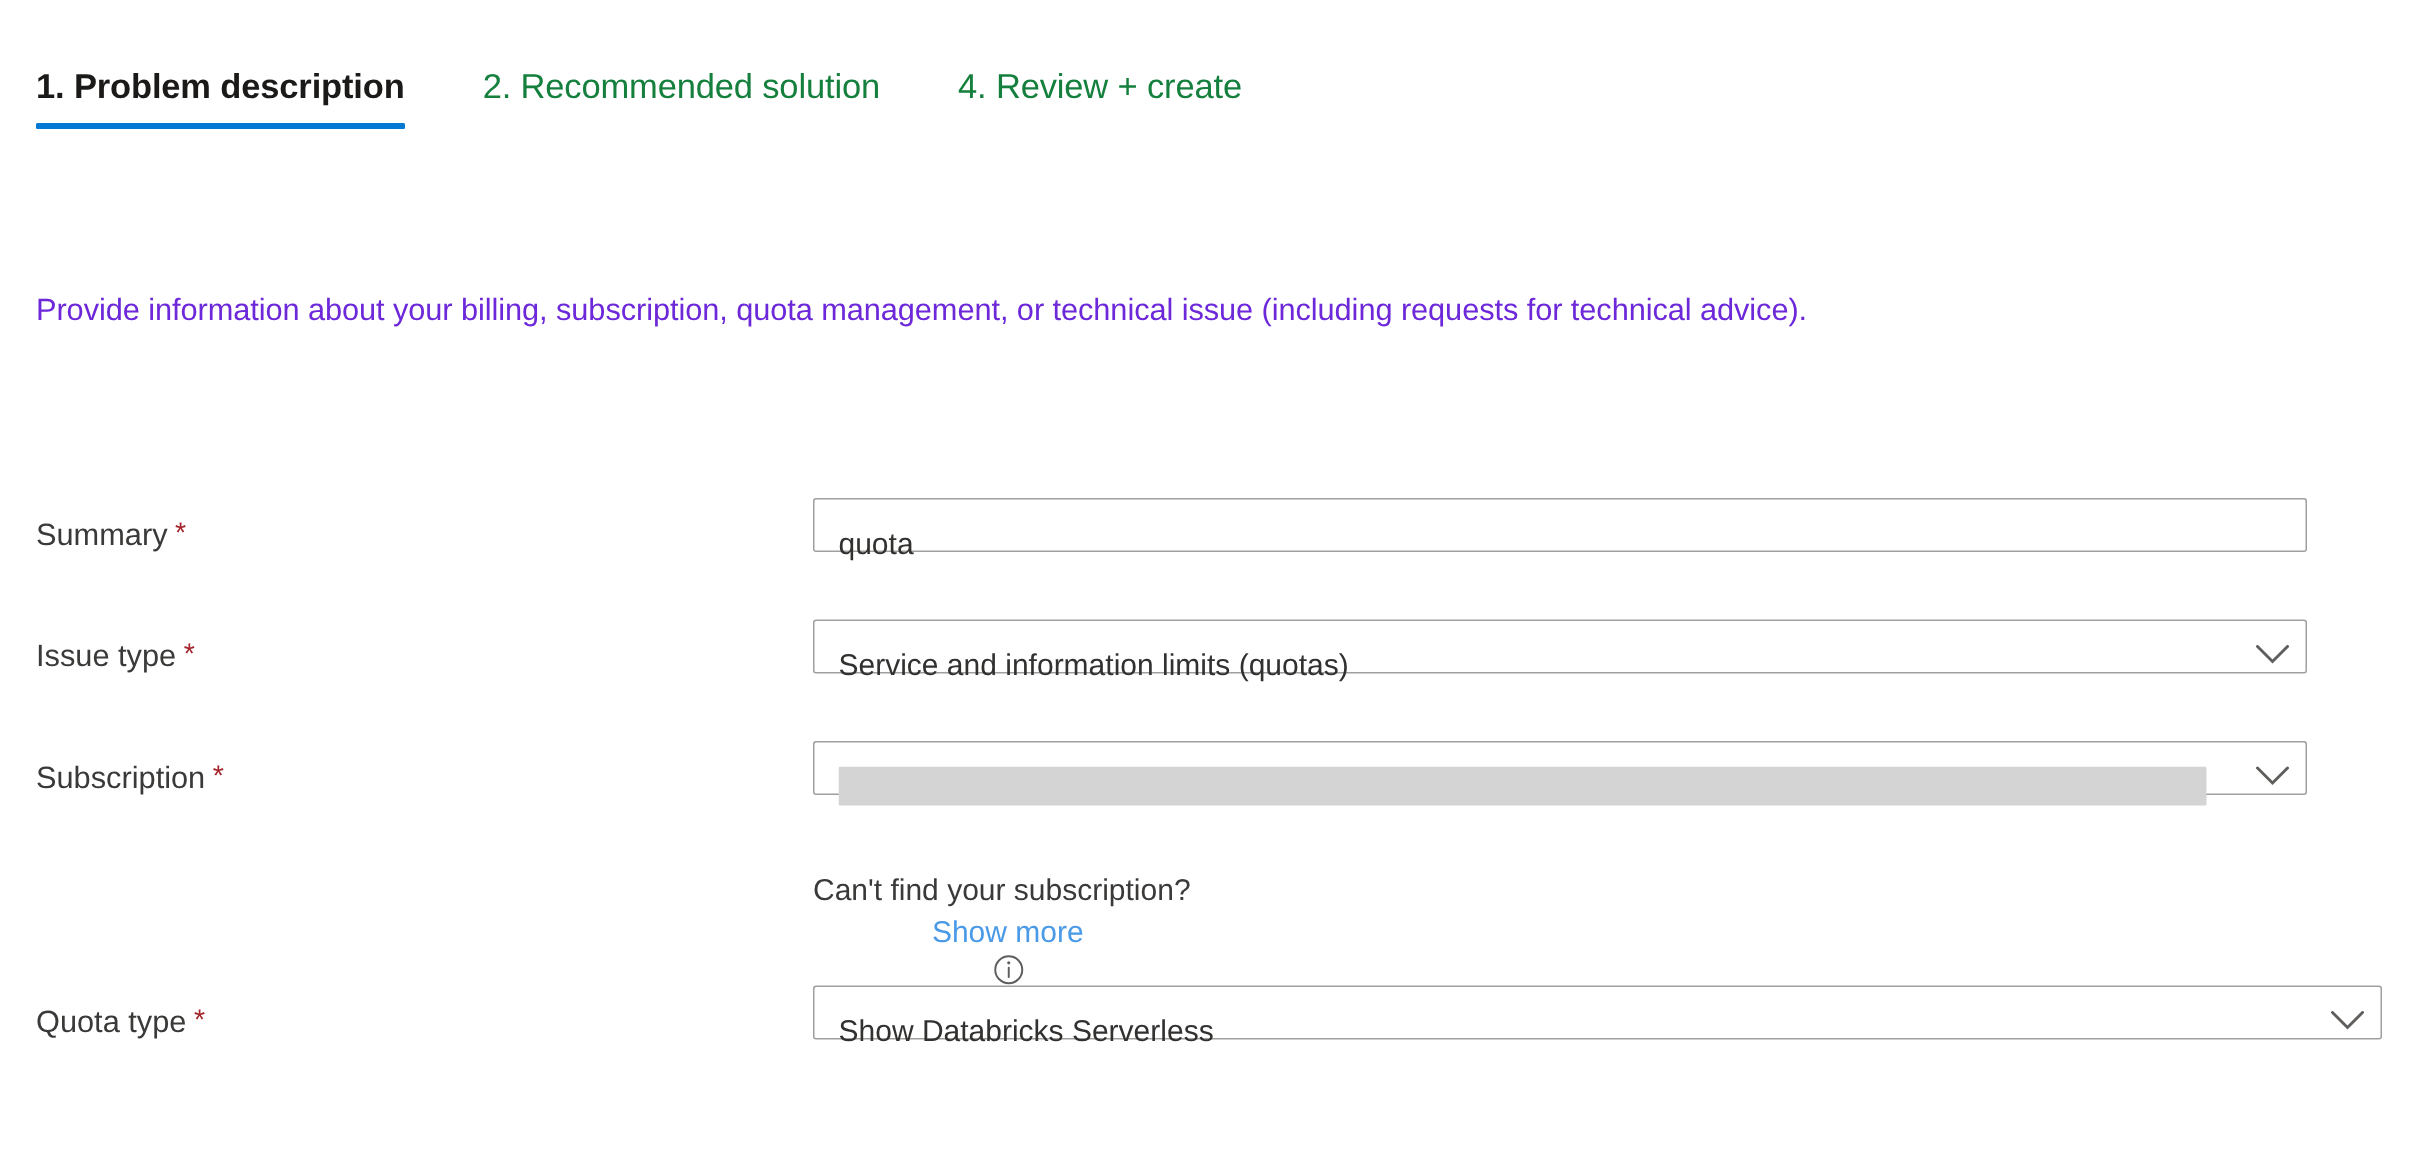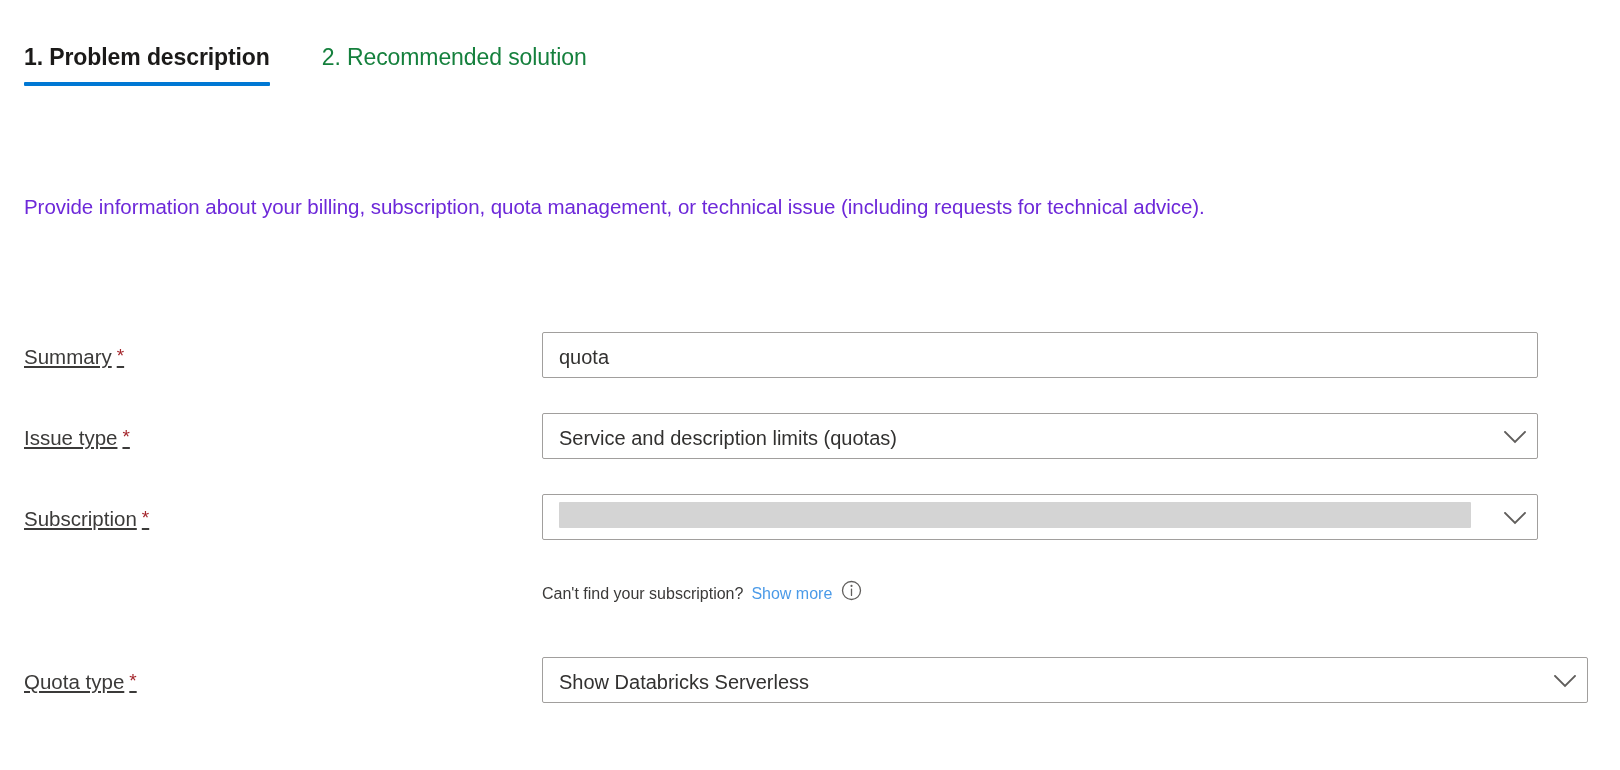--- a/index.html
+++ b/index.html
@@ -79,39 +79,38 @@
 
   .row { position: absolute; left: 0; width: 1620px; }
 
   .field-label {
     position: absolute;
     left: 24px;
     font-size: 20.5px;
     color: #3b3a39;
     line-height: 28px;
     white-space: nowrap;
-    text-decoration: underline;
   }
   .req {
     color: #a4262c;
     font-size: 19px;
     margin-left: 5px;
     vertical-align: 2px;
   }
 
   .control {
     position: absolute;
     left: 542px;
-    height: 46px;
+    height: 36px;
     background: #ffffff;
     border: 1px solid #a19f9d;
     border-radius: 2px;
     display: flex;
-    align-items: center;
-    padding: 3px 0 0 16px;
+    align-items: flex-start;
+    padding: 16px 0 0 16px;
     font-size: 20px;
     color: #323130;
   }
   .control .value {
     flex: 1 1 auto;
     white-space: nowrap;
     overflow: hidden;
     line-height: 28px;
   }
   .control .chev {
@@ -130,25 +129,27 @@
     height: 26px;
     background: #d4d4d4;
     border-radius: 1px;
   }
 
   
   .helper {
     position: absolute;
     left: 542px;
     display: flex;
+    align-items: center;
     gap: 0;
-    font-size: 16px;
+    font-size: 20px;
     color: #3b3a39;
     line-height: 28px;
     white-space: nowrap;
+    flex-direction: column;
   }
   .helper .link {
     color: #4a9ae8;
     margin-left: 8px;
     cursor: pointer;
     text-decoration: none;
   }
   .info-icon {
     margin-left: 9px;
     width: 21px;
@@ -166,41 +167,44 @@
 <div class="page">
 
   <div class="tabstrip">
     <div class="tab active">
       <span>1. Problem description</span>
       <span class="tab-underline" id="tab-underline" style="background: rgb(0, 120, 212);"></span>
     </div>
     <div class="tab inactive">
       <span>2. Recommended solution</span>
     </div>
+    <div class="tab inactive">
+      <span>4. Review + create</span>
+    </div>
   </div>
 
   <div class="subtext">Provide information about your billing, subscription, quota management, or technical issue (including requests for technical advice).</div>
 
   <div class="form">
 
     <div class="row" style="top:332px;">
       <div class="field-label" style="top:10px;">
         <span>Summary</span><span class="req">*</span>
       </div>
       <div class="control textbox" style="top:0; width:996px;">
         <span class="value">quota</span>
       </div>
     </div>
 
     <div class="row" style="top:413px;">
       <div class="field-label" style="top:10px;">
         <span>Issue type</span><span class="req">*</span>
       </div>
       <div class="control" style="top:0; width:996px;">
-        <span class="value">Service and description limits (quotas)</span>
+        <span class="value">Service and information limits (quotas)</span>
         <span class="chev">
           <svg width="22" height="13" viewBox="0 0 22 13" fill="none" aria-hidden="true">
             <path d="M1 1 L11 11 L21 1" stroke="currentColor" stroke-width="1.9" fill="none" stroke-linecap="square"></path>
           </svg>
         </span>
       </div>
     </div>
 
     <div class="row" style="top:494px;">
       <div class="field-label" style="top:10px;">

